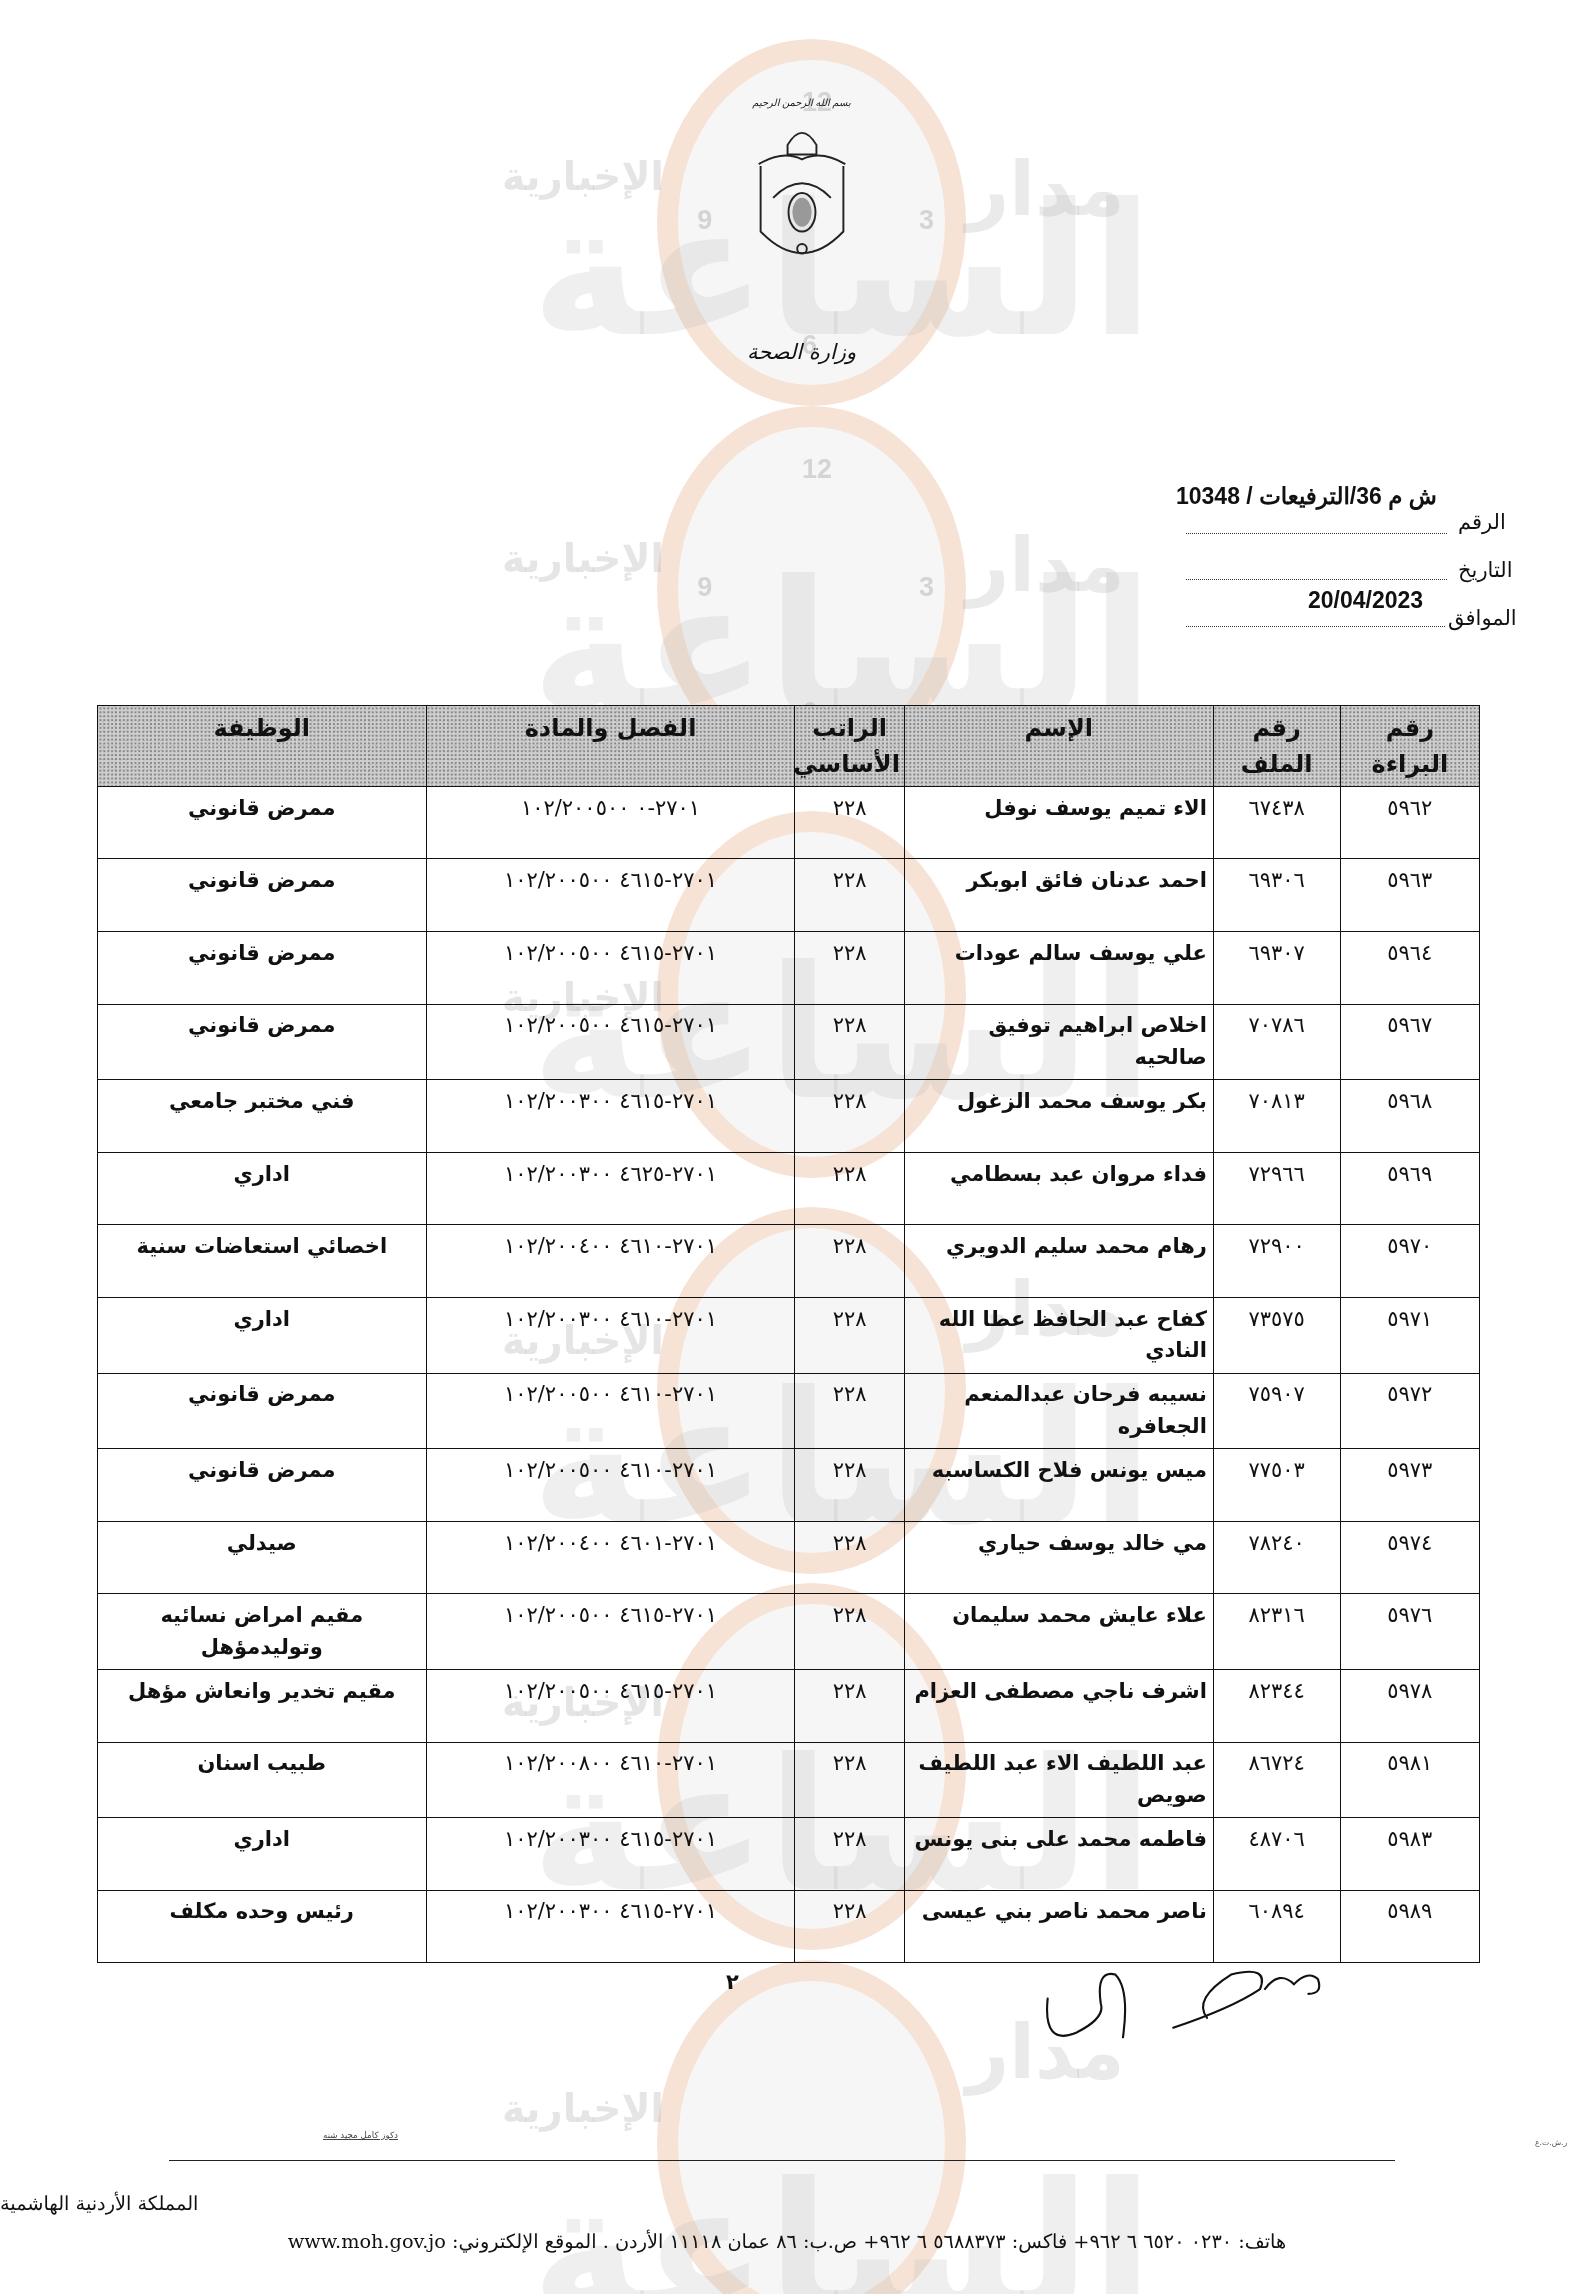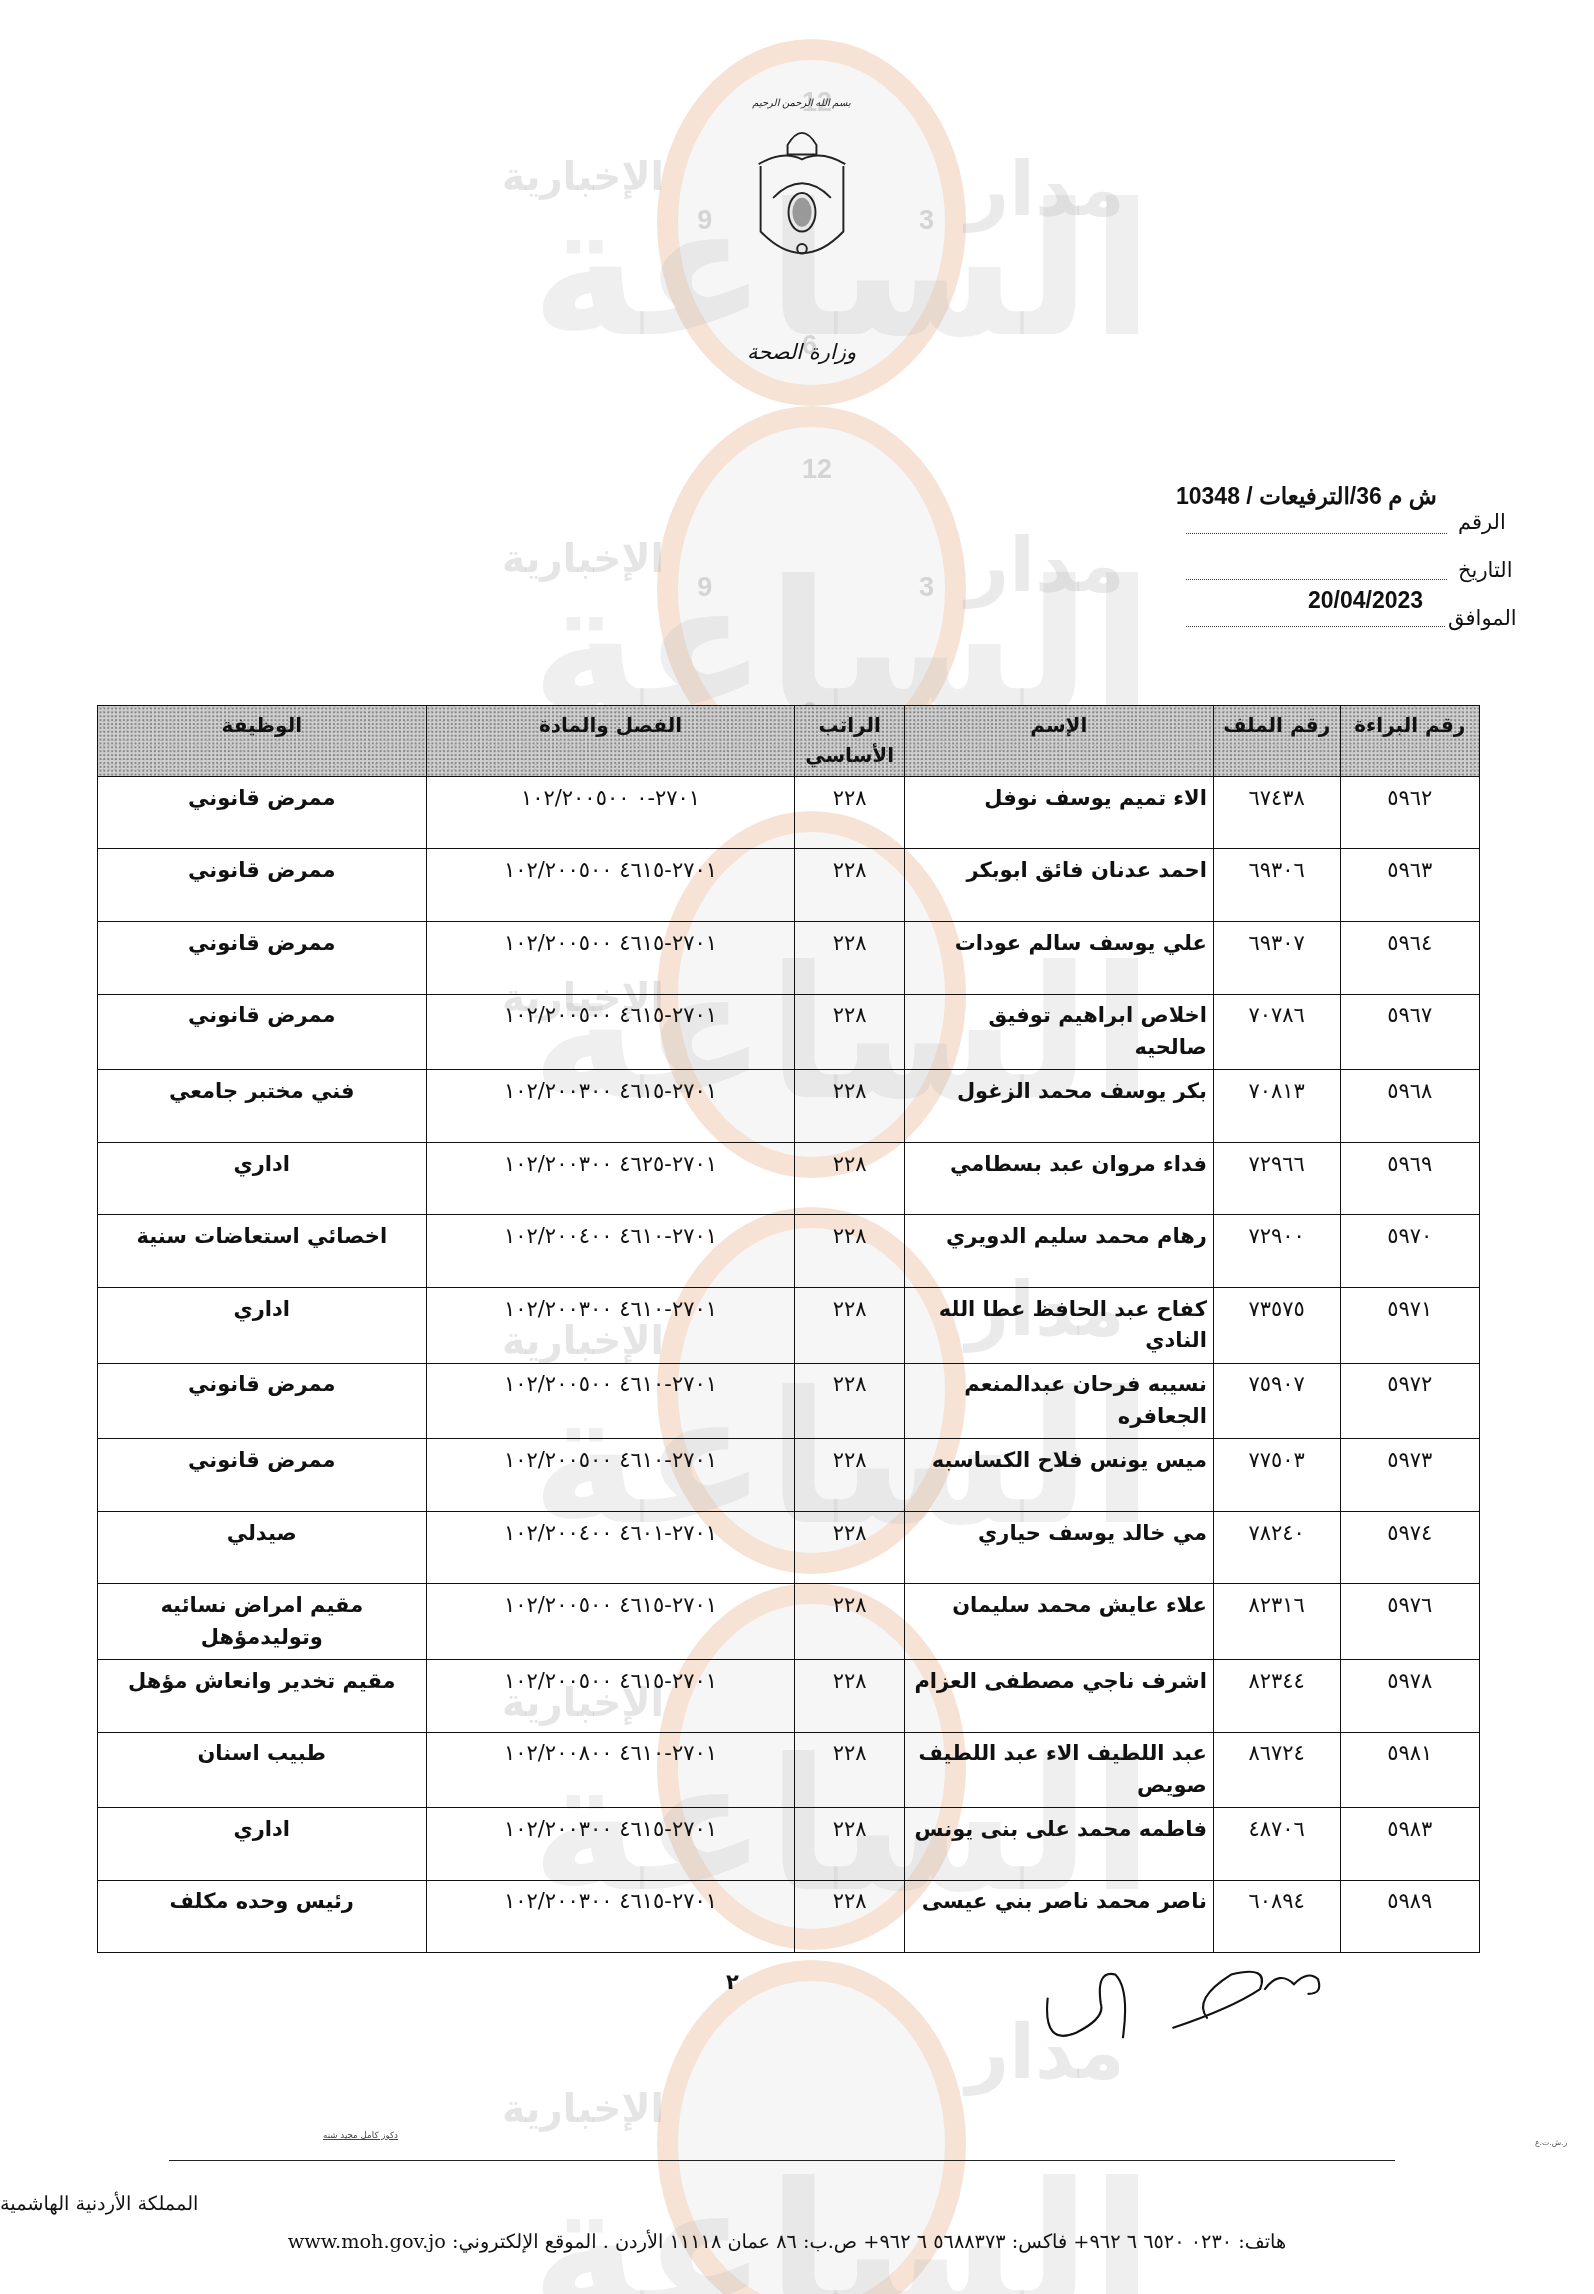--- a/index.html
+++ b/index.html
@@ -51,21 +51,21 @@
       font-family: "DejaVu Sans", sans-serif; font-size: 21px; color: #111;
       line-height: 1.5;
     }
     .grid th {
       background-color: #cfcfcf;
       background-image:
         radial-gradient(#888 0.8px, transparent 1px),
         radial-gradient(#aaa 0.8px, transparent 1px);
       background-size: 3.9px 3.9px, 5.8px 4.8px;
       background-position: 0 0, 1.9px 2.9px;
-      font-weight: bold; font-size: 20px; text-align: center; height: 62px; padding: 3.9px;
+      font-weight: bold; font-size: 24px; text-align: center; height: 62px; padding: 3.9px;
     }
     .grid td { height: 60px; background: transparent; }
     .c-cert { width: 126px; text-align: center; }
     .c-file { width: 114px; text-align: center; }
     .c-name { width: 290px; text-align: right; font-weight: bold; }
     .c-sal  { width: 97px; text-align: center; }
     .c-sect { width: 348px; text-align: center; white-space: nowrap; letter-spacing: 1px; }
     .c-job  { width: 309px; text-align: center; font-weight: bold; }
 
     

